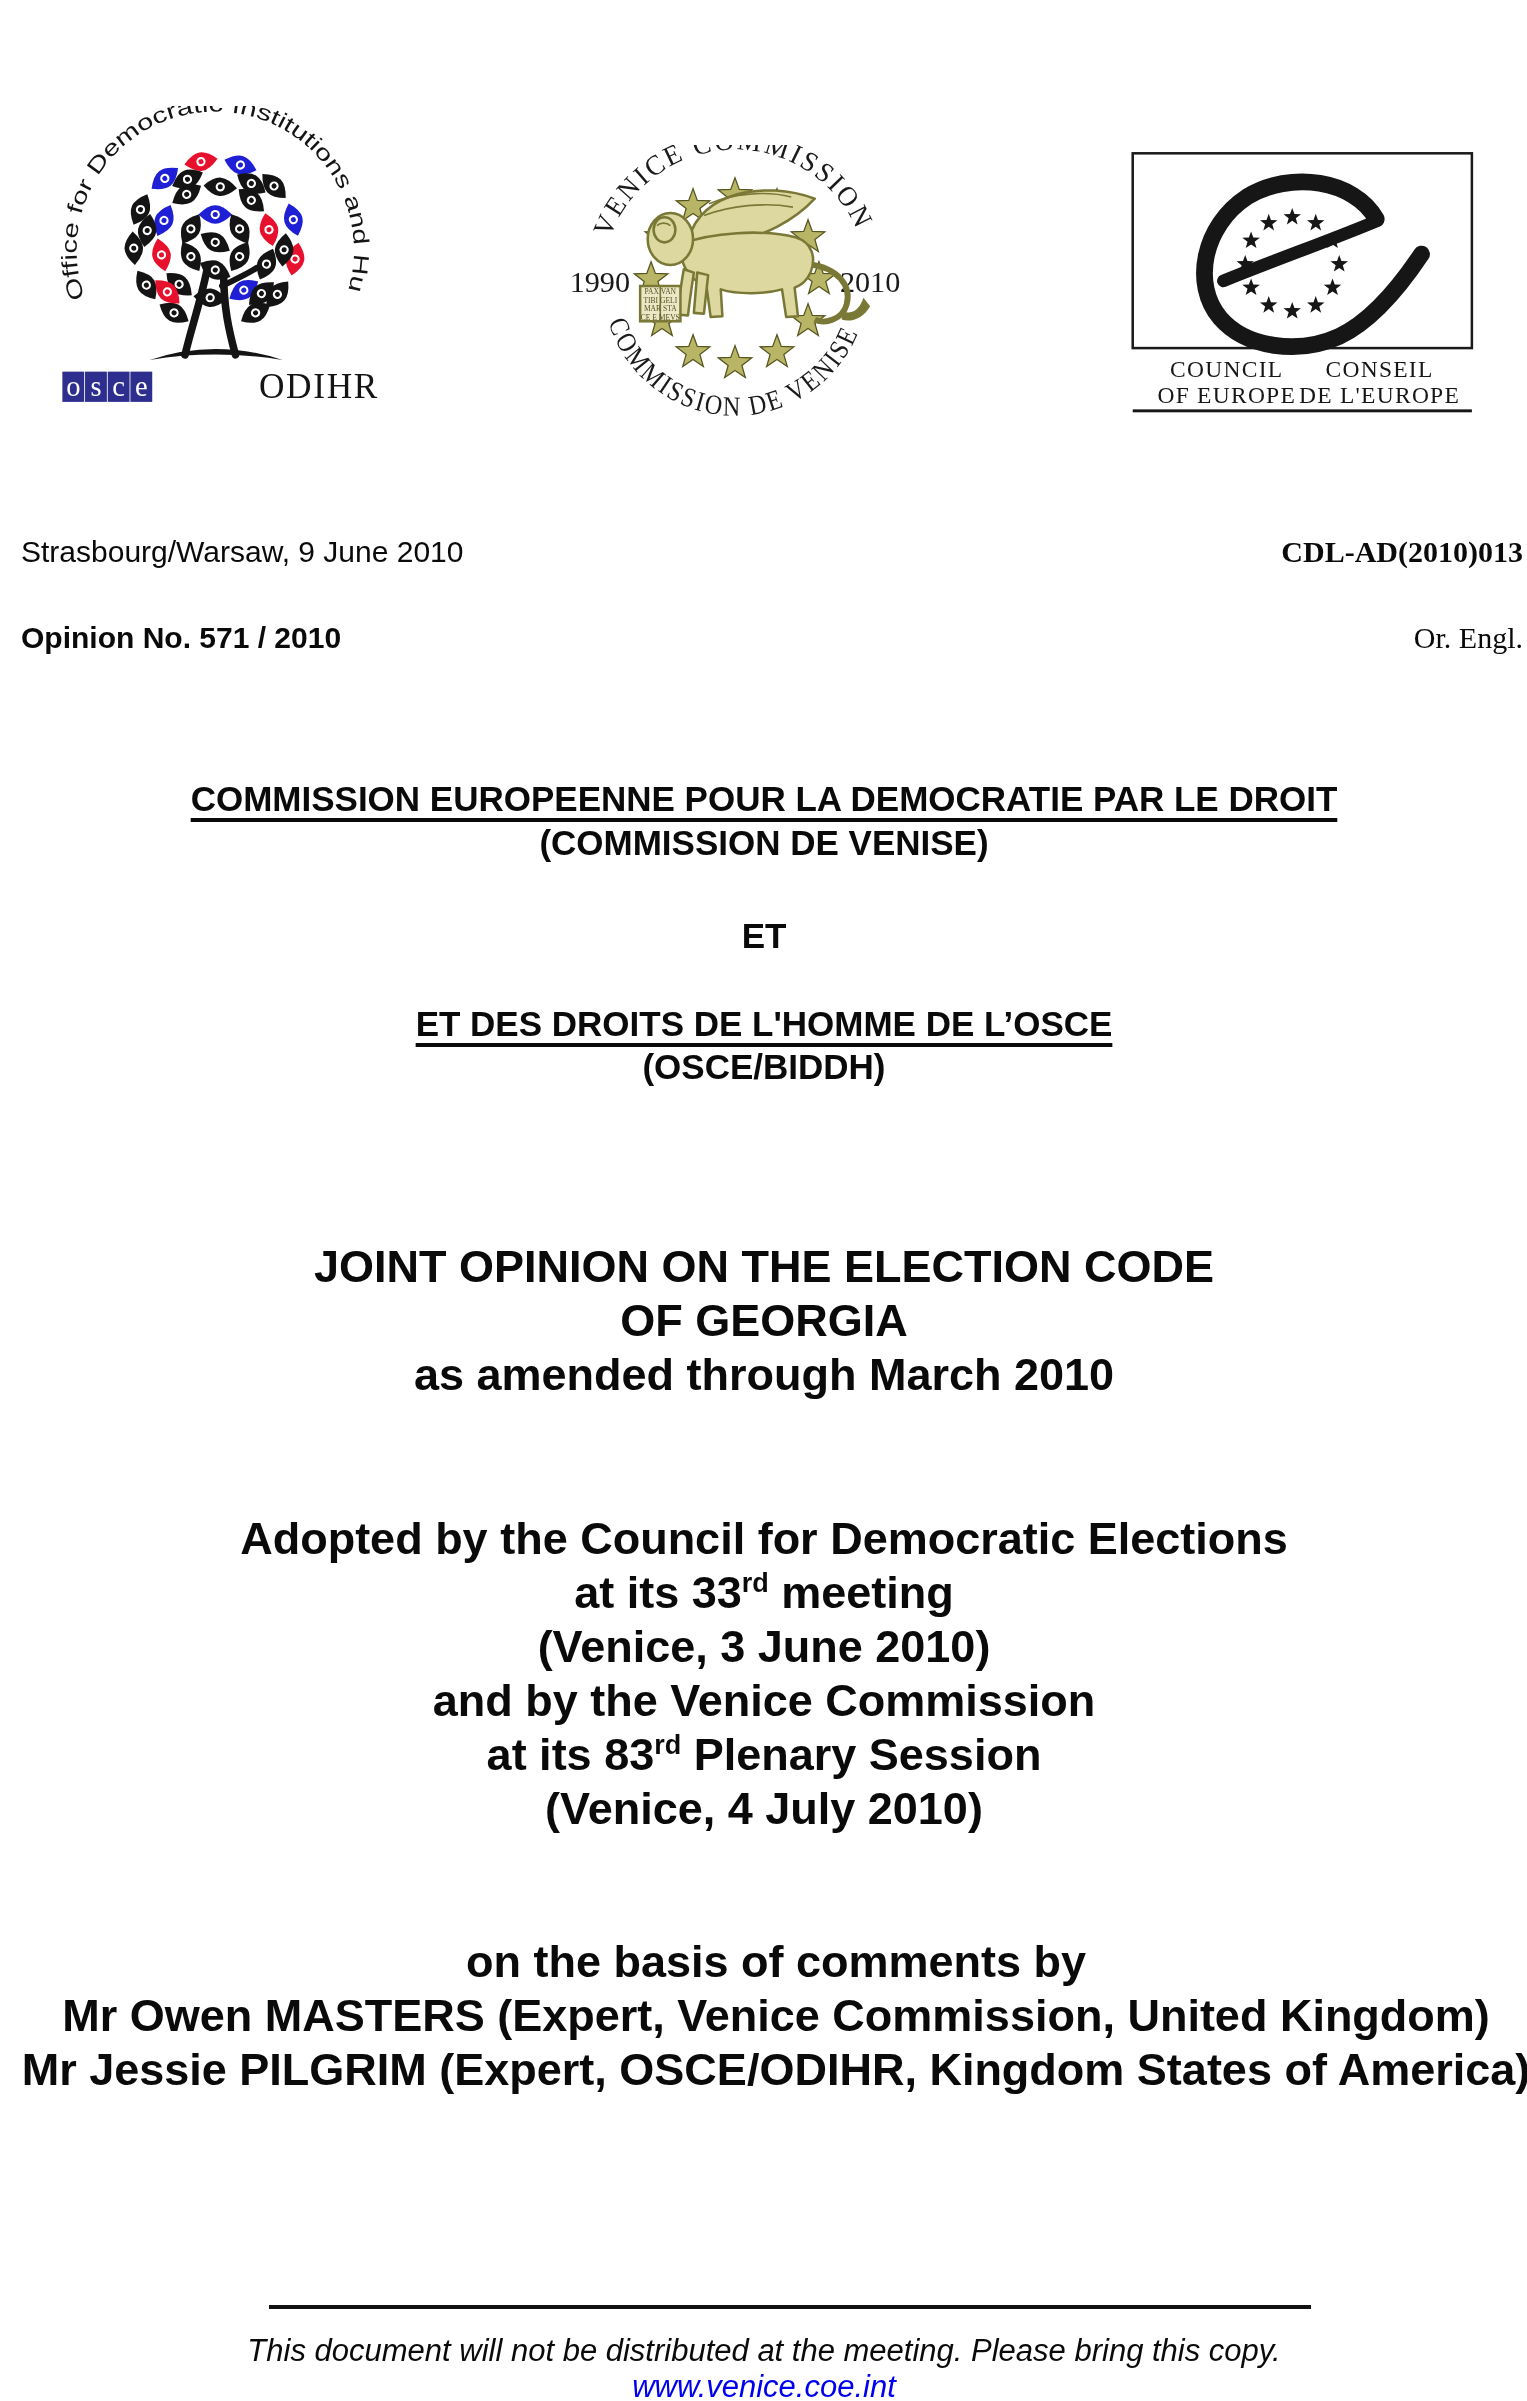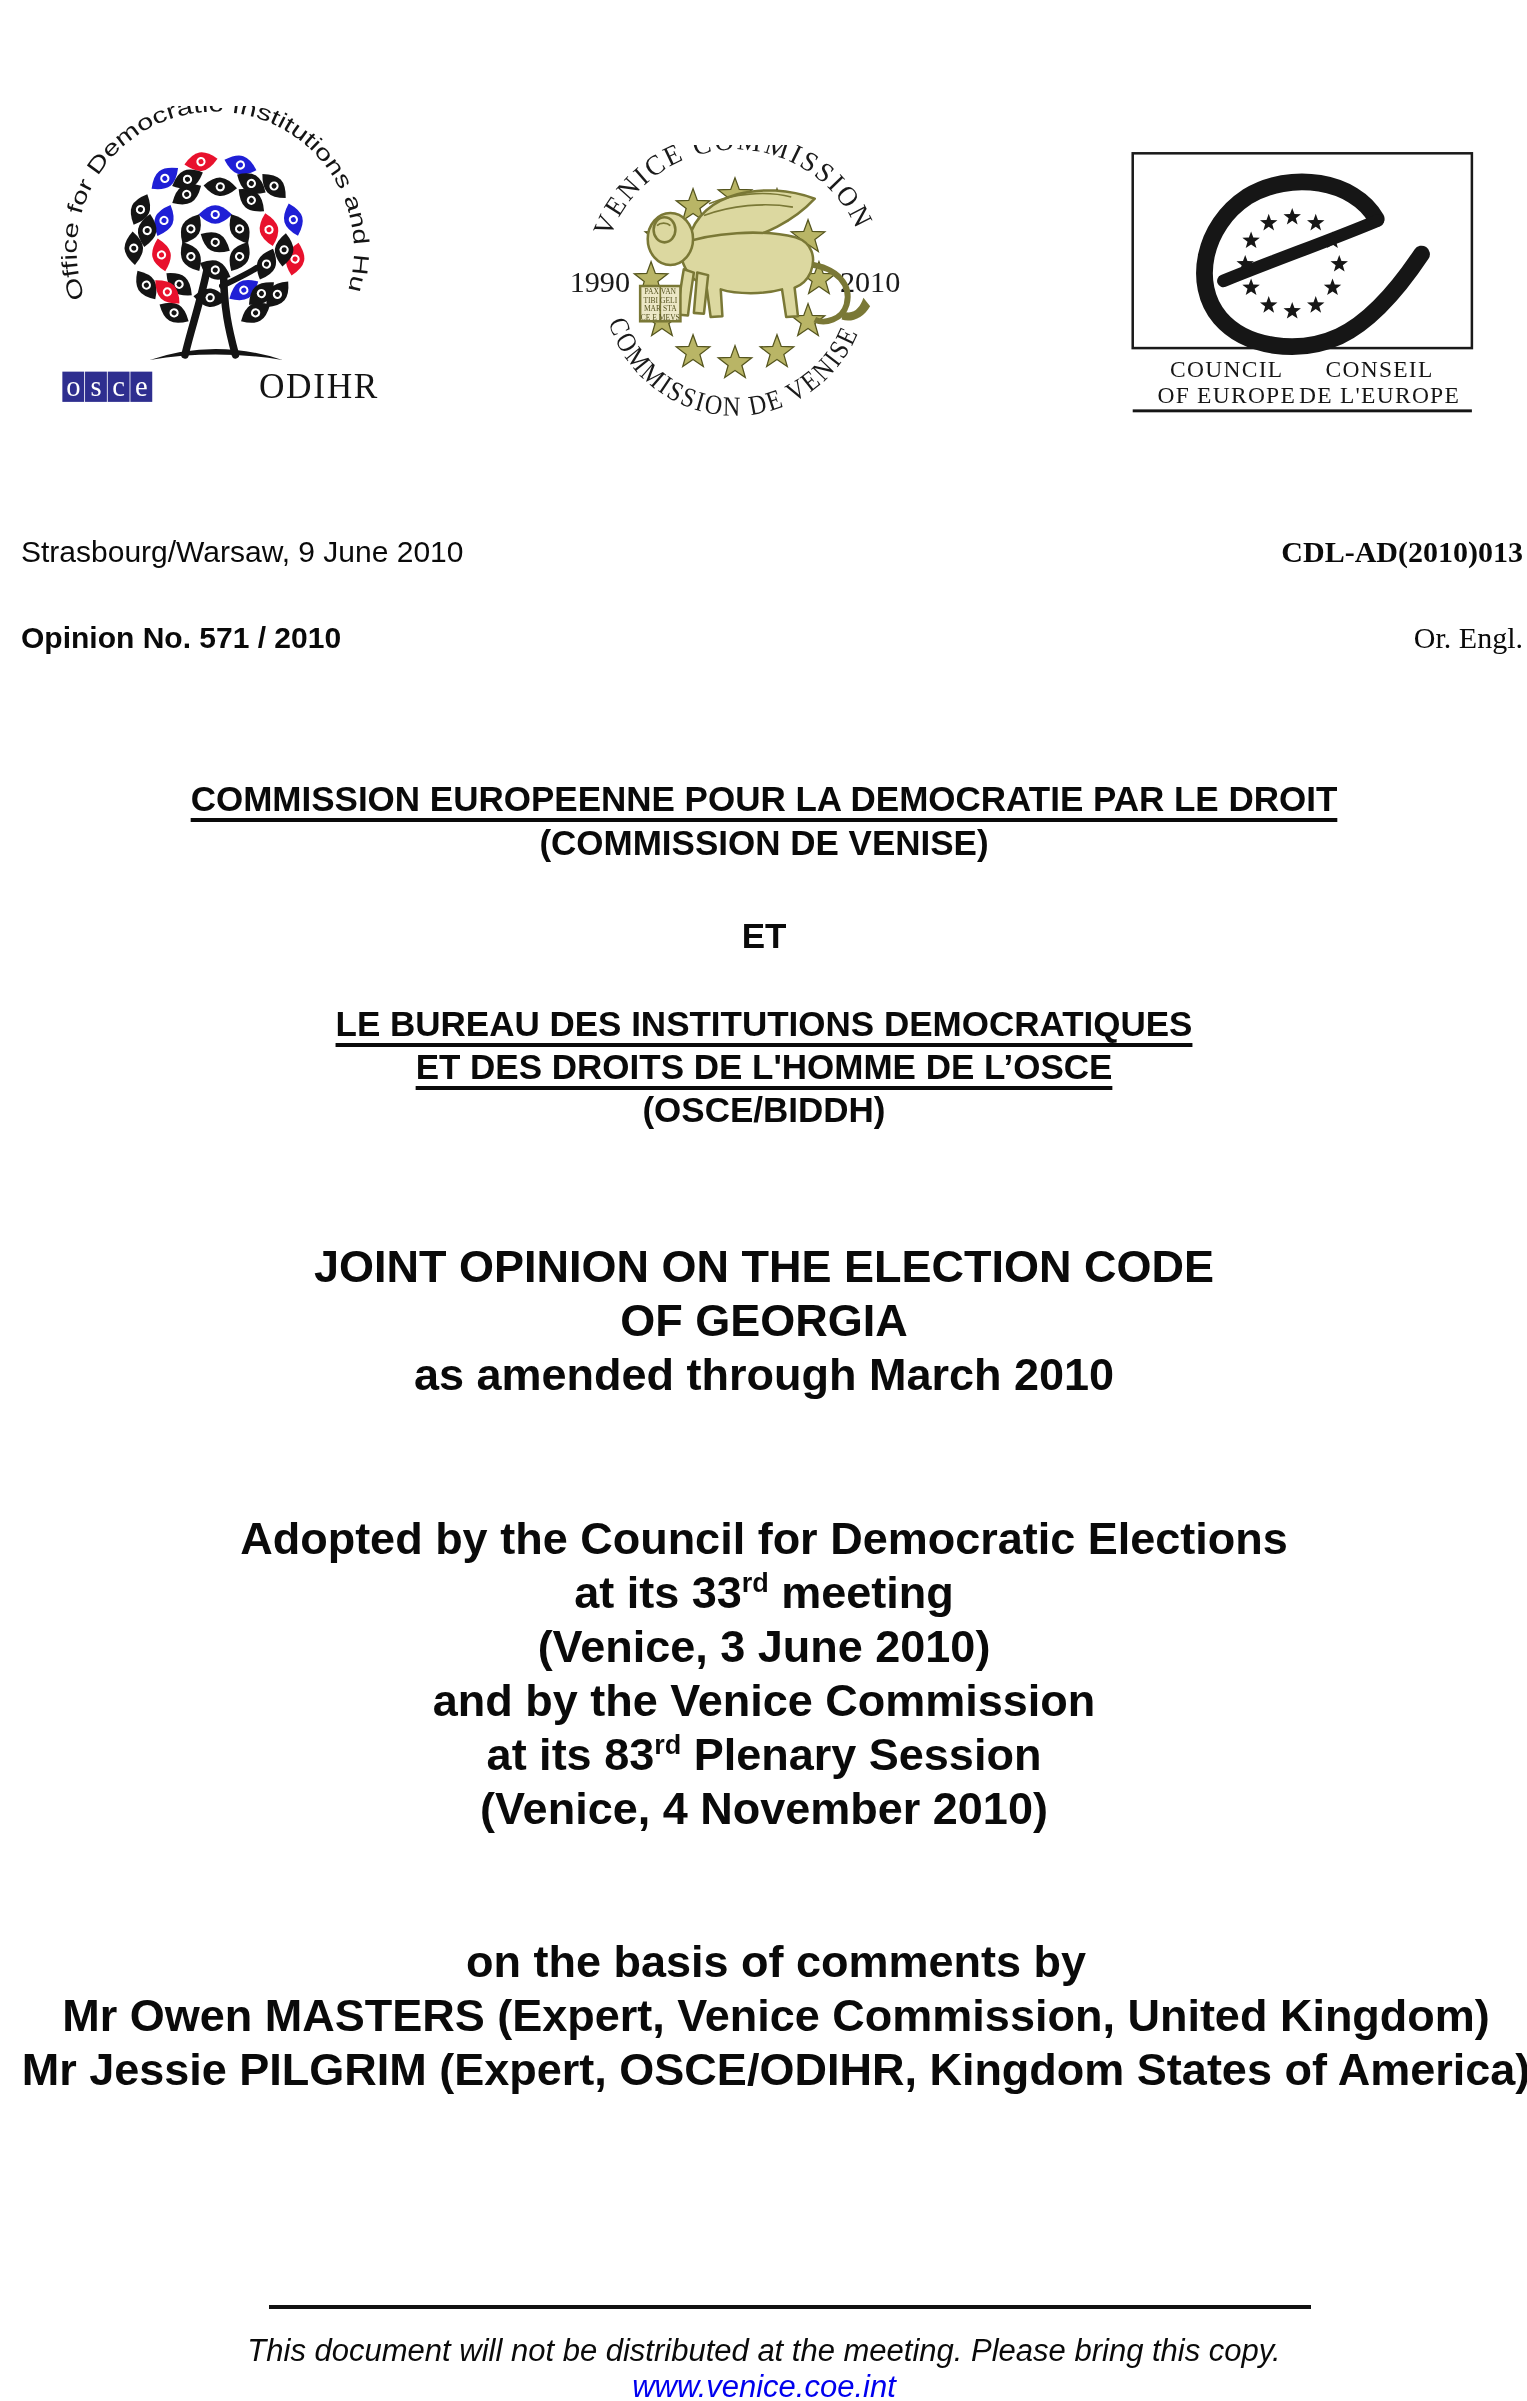--- a/index.html
+++ b/index.html
@@ -193,38 +193,37 @@
   </div>
 
   <div class="abs center-block h-block" style="top:777px;">
     <div><span class="ul">COMMISSION EUROPEENNE POUR LA DEMOCRATIE PAR LE DROIT</span></div>
     <div>(COMMISSION DE VENISE)</div>
   </div>
 
   <div class="abs center-block h-block" style="top:914px;">ET</div>
 
   <div class="abs center-block h2-block" style="top:1002px;">
-    <div><span class="ul">LE BUREAU DES INSTITUTIONS DEMOCRATIQUES</span></div>
     <div><span class="ul">ET DES DROITS DE L'HOMME DE L’OSCE</span></div>
     <div>(OSCE/BIDDH)</div>
   </div>
 
   <div class="abs center-block title-block" style="top:1240px;text-align:center;">
     <div>JOINT OPINION ON THE ELECTION CODE</div>
     <div>OF GEORGIA</div>
     <div>as amended through March 2010</div>
   </div>
 
   <div class="abs center-block adopt-block" style="top:1512px;">
     <div>Adopted by the Council for Democratic Elections</div>
     <div><span>at its 33</span><sup>rd</sup><span> meeting</span></div>
     <div>(Venice, 3 June 2010)</div>
     <div>and by the Venice Commission</div>
     <div><span>at its 83</span><sup>rd</sup><span> Plenary Session</span></div>
-    <div>(Venice, 4 November 2010)</div>
+    <div>(Venice, 4 July 2010)</div>
   </div>
 
   <div class="abs center-block names-block" style="top:1935px;">
     <div>on the basis of comments by</div>
     <div>Mr Owen MASTERS (Expert, Venice Commission, United Kingdom)</div>
     <div>Mr Jessie PILGRIM (Expert, OSCE/ODIHR, Kingdom States of America)</div>
   </div>
 
   <div class="abs foot-rule"></div>
   <div class="abs center-block footer-block" style="top:2333px;">

